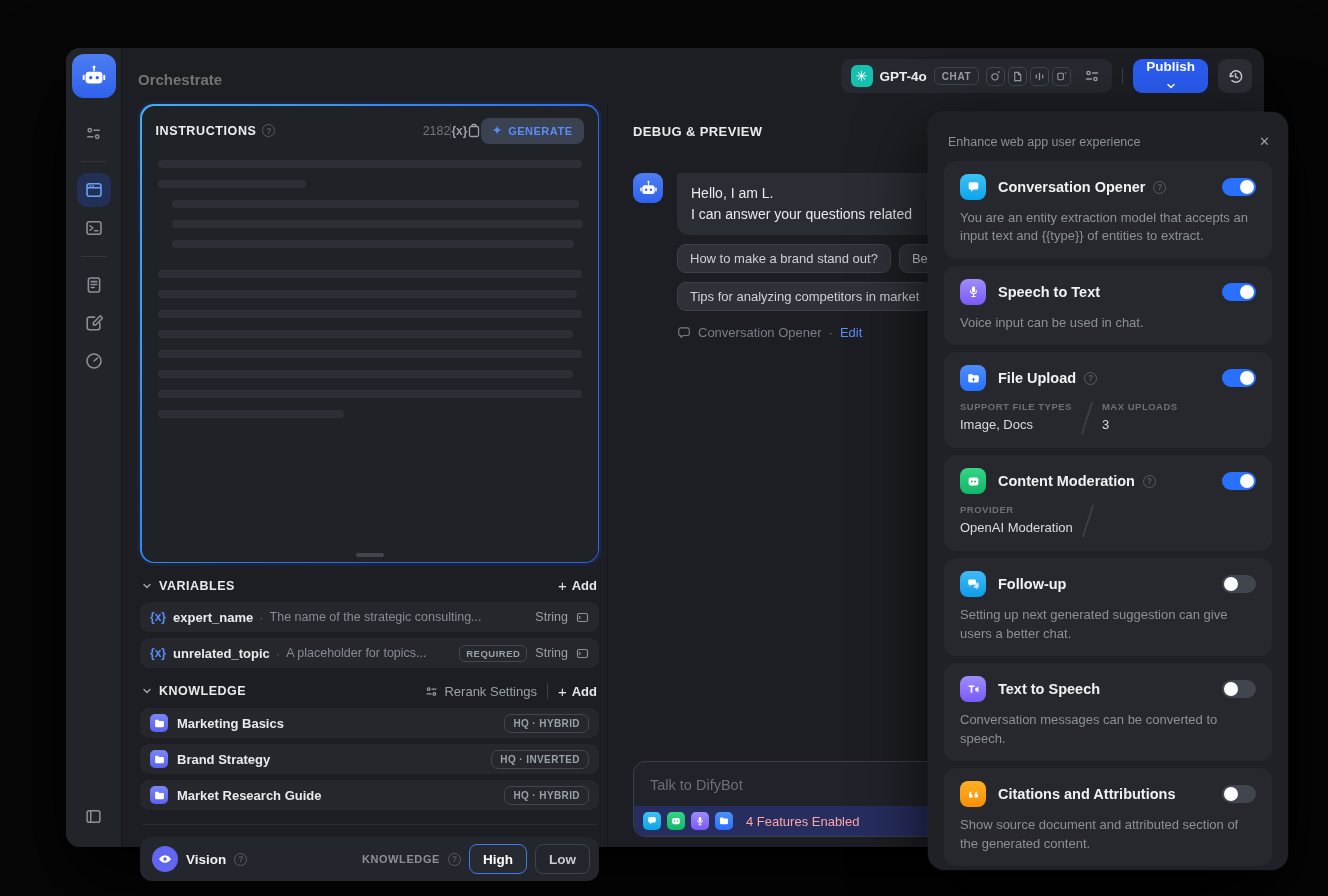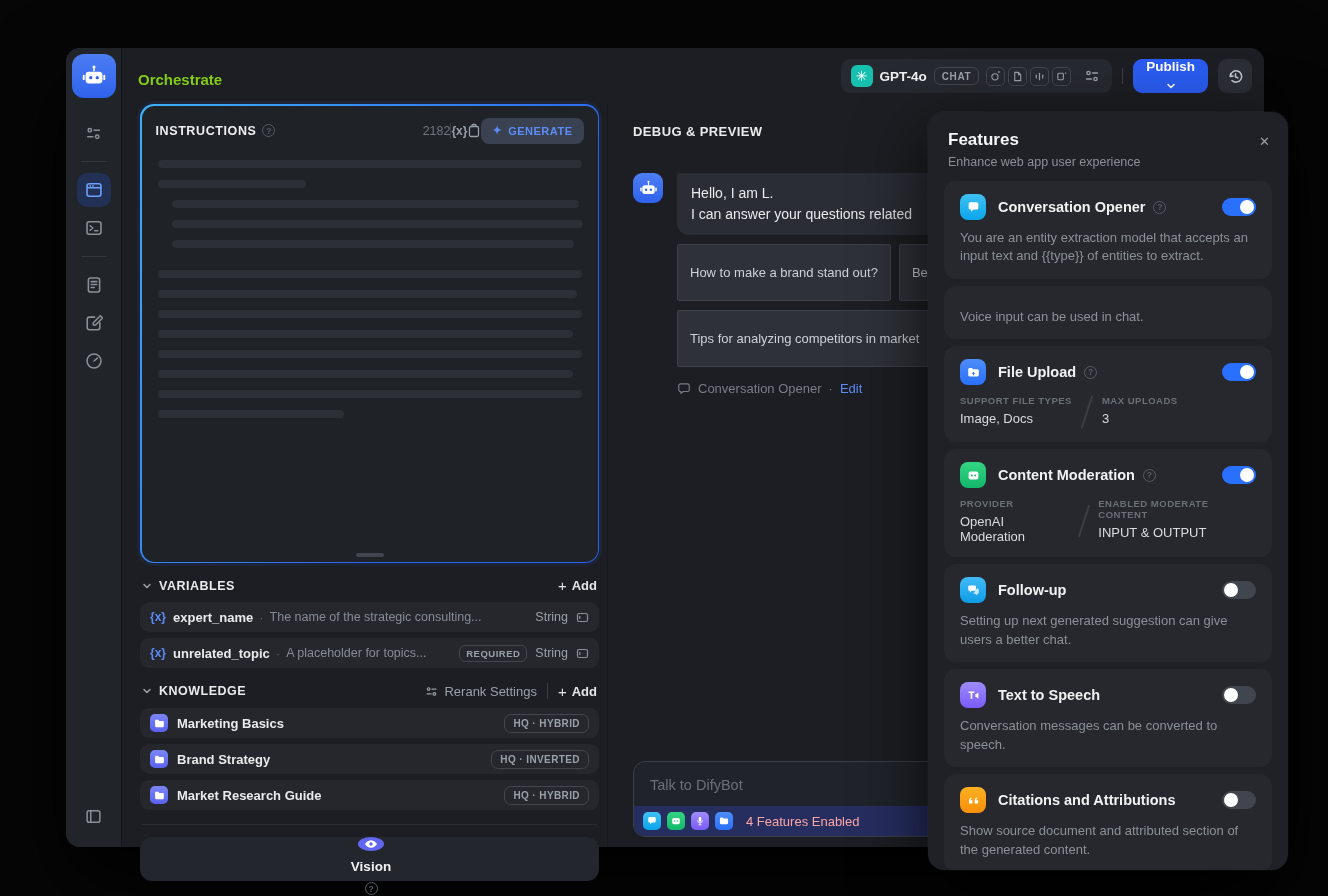--- a/index.html
+++ b/index.html
@@ -15,21 +15,21 @@
           display:flex; align-items:center; justify-content:center; margin-bottom:16px; }
   .rail-icon { width:34px; height:34px; border-radius:10px; display:flex; align-items:center; justify-content:center;
                color:#8a8f98; margin:2px 0; cursor:pointer; }
   .rail-icon.active { background:#223055; color:#6ba1f8; }
   .rail-div { width:26px; height:1px; background:#33363c; margin:9px 0; }
   .rail-bottom { margin-top:auto; }
 
   
   .main { flex:1; display:flex; flex-direction:column; min-width:0; }
   .topbar { height:56px; flex:0 0 56px; display:flex; align-items:center; padding:0 12px 0 16px; }
-  .app-title { font-size:15px; font-weight:700; color:#84cc16;margin-top:6px; }
+  .app-title { font-size:15px; font-weight:700; color:#737373;margin-top:6px; }
   .topbar-right { margin-left:auto; display:flex; align-items:center; gap:10px; }
   .model-pill { display:flex; align-items:center; gap:7px; background:#26292f; border-radius:9px; height:34px; padding:0 10px; cursor:pointer; }
   .openai-logo { width:22px; height:22px; border-radius:6px; background:#17bfae; color:#fff;
                  display:flex; align-items:center; justify-content:center; font-size:14px; }
   .model-name { font-size:13.5px; font-weight:700; color:#eef0f2; }
   .pill-badge { border:1px solid #42464e; color:#9aa0a8; border-radius:6px; font-size:10px; font-weight:700;
                 letter-spacing:.6px; padding:2.5px 7px; }
   .cap-badges { display:flex; gap:3px; }
   .cap-badge { width:19px; height:19px; border:1px solid #42464e; border-radius:5px; color:#9aa0a8;
                display:flex; align-items:center; justify-content:center; }
@@ -84,40 +84,40 @@
   .type-label { color:#9aa0a8; font-size:12.5px; }
   .field-ico { color:#8a8f98; display:flex; }
   .kb-ico { width:18px; height:18px; border-radius:5px; background:linear-gradient(180deg,#7b86f6,#5a62f0);
             display:flex; align-items:center; justify-content:center; margin-right:9px; flex:0 0 auto; }
   .kb-badge { border:1px solid #42464e; color:#9aa0a8; border-radius:7px; font-size:10px; font-weight:600;
               letter-spacing:.4px; padding:3px 8px; margin-left:auto; }
 
   .hdiv { height:1px; background:#2a2d33; margin:14px 2px 12px; }
 
   .vision-row { background:#23262c; border-radius:12px; height:44px; display:flex; align-items:center;
-                padding:0 9px 0 12px; gap:8px;flex-direction:column; }
+                padding:0 9px 0 12px; gap:8px; }
   .vision-ico { width:26px; height:26px; border-radius:50%; background:#6165ef; display:flex; align-items:center;
                 justify-content:center; color:#fff; }
   .vision-label { font-size:13.5px; font-weight:700; color:#f0f1f3; }
   .res-label { margin-left:auto; font-size:11px; font-weight:700; letter-spacing:.6px; color:#8b9097; }
   .res-btn { height:30px; border-radius:8px; padding:0 13px; font-size:13.5px; background:transparent; color:#c9cdd3;
              border:1px solid #3e434b; cursor:pointer; font-family:inherit; font-weight:600; }
   .res-btn.sel { border:1.5px solid #3e7bf2; background:#272a31; color:#fff; }
 
   
   .debug-pane { flex:1; min-width:0; padding:20px 18px 10px 25px; display:flex; flex-direction:column; position:relative; }
   .debug-title { font-size:13px; font-weight:800; letter-spacing:.4px; color:#e8eaec; }
   .msg-row { display:flex; gap:14px; margin-top:34px; }
   .avatar { width:30px; height:30px; border-radius:9px; background:linear-gradient(180deg,#4d7df2,#2f62ec);
             display:flex; align-items:center; justify-content:center; flex:0 0 auto; }
   .msg-col { min-width:0; }
   .bubble { background:#2a2d34; border-radius:3px 12px 12px 12px; padding:10px 14px; font-size:14px; color:#e8eaec;
             line-height:1.5; width:600px; }
   .chips-row { display:flex; gap:8px; margin-top:9px; }
-  .chip { background:#2e3138; border:1px solid #3d414a; border-radius:2px; padding:20px 12px; font-size:13px;
+  .chip { background:#2e3138; border:1px solid #3d414a; border-radius:9px; padding:6px 12px; font-size:13px;
           color:#cdd1d7; white-space:nowrap; cursor:pointer; flex:0 0 auto; }
   .msg-footer { display:flex; gap:7px; align-items:center; margin-top:14px; color:#787d86; font-size:13px; }
   .edit-link { color:#5b8cf8; cursor:pointer; }
 
   .chat-input-wrap { margin-top:auto; }
   .input-box { border:1px solid #3a3f48; border-radius:12px; background:#20232a; overflow:hidden; }
   .input-box input { display:block; width:100%; background:transparent; border:none; outline:none; color:#e8eaec;
                      font-size:14.5px; font-family:inherit; padding:15px 16px 13px; }
   .input-box input::placeholder { color:#6b7077; }
   .features-bar { background:#262e60; height:30px; display:flex; align-items:center; gap:6px; padding:0 9px; }
@@ -517,40 +517,49 @@
             </div>
           </div>
         </div>
       </div>
     </div>
   </div>
 </div>
 
 <div class="features-panel">
   <div class="fp-head">
-    <div class="fp-title">Features</div>
     <div class="fp-sub">Enhance web app user experience</div>
     <span class="fp-close">✕</span>
   </div>
 
   <div class="fcard">
     <div class="fcard-row">
       <span class="ficon" style="background:linear-gradient(180deg,#3ec1f3,#0ba5ec)">
           <svg width="13" height="13" viewBox="0 0 16 16" fill="#fff">
             <path d="M2 3.5A2 2 0 0 1 4 1.5h8a2 2 0 0 1 2 2v5a2 2 0 0 1-2 2H8l-3 2.8V10.5H4a2 2 0 0 1-2-2z"></path>
           </svg>
         </span>
       <span class="ftitle">Conversation Opener</span>
       <span class="help fhelp">?</span>
       <span class="toggle on"></span>
     </div>
     <div class="fdesc">You are an entity extraction model that accepts an input text and {{type}} of entities to extract.</div>
   </div>
 
   <div class="fcard">
+    <div class="fcard-row">
+      <span class="ficon" style="background:linear-gradient(180deg,#9e8cfb,#7a5af8)">
+          <svg width="13" height="13" viewBox="0 0 16 16" fill="#fff">
+            <rect x="6" y="1.5" width="4" height="7.5" rx="2"></rect>
+            <path d="M3.6 7.2a.7.7 0 0 1 1.4 0 3 3 0 0 0 6 0 .7.7 0 0 1 1.4 0 4.4 4.4 0 0 1-3.7 4.3v1.9h1.4a.7.7 0 0 1 0 1.4H6a.7.7 0 0 1 0-1.4h1.3v-1.9A4.4 4.4 0 0 1 3.6 7.2z"></path>
+          </svg>
+        </span>
+      <span class="ftitle">Speech to Text</span>
+      <span class="toggle on"></span>
+    </div>
     <div class="fdesc">Voice input can be used in chat.</div>
   </div>
 
   <div class="fcard">
     <div class="fcard-row">
       <span class="ficon" style="background:linear-gradient(180deg,#4e8df8,#2970ff)">
           <svg width="13" height="13" viewBox="0 0 16 16" fill="#fff">
             <path d="M1.5 4.2c0-1 .8-1.8 1.8-1.8h2.8L7.5 4h5.2c1 0 1.8.8 1.8 1.8v5.4c0 1-.8 1.8-1.8 1.8H3.3c-1 0-1.8-.8-1.8-1.8z"></path>
             <path d="M8 11V7.8M8 7.8 6.6 9.2M8 7.8l1.4 1.4" stroke="#2970ff" stroke-width="1.2" fill="none" stroke-linecap="round" stroke-linejoin="round"></path>
           </svg>
@@ -588,24 +597,20 @@
       <span class="toggle on"></span>
     </div>
     <div class="fmeta">
       <div>
         <div class="fmeta-label">PROVIDER</div>
         <div class="fmeta-value">OpenAI Moderation</div>
       </div>
       <div class="fslash">
           <i></i>
         </div>
-      <div>
-        <div class="fmeta-label">ENABLED MODERATE CONTENT</div>
-        <div class="fmeta-value">INPUT &amp; OUTPUT</div>
-      </div>
     </div>
   </div>
 
   <div class="fcard">
     <div class="fcard-row">
       <span class="ficon" style="background:linear-gradient(180deg,#41baf7,#0e9de8)">
           <svg width="13" height="13" viewBox="0 0 16 16" fill="#fff">
             <path d="M1.5 3.3c0-.9.7-1.6 1.6-1.6h6.3c.9 0 1.6.7 1.6 1.6v3.4c0 .9-.7 1.6-1.6 1.6H5.8L3.4 10.4V8.3h-.3c-.9 0-1.6-.7-1.6-1.6z"></path>
             <path d="M12.2 5.4h.7c.9 0 1.6.7 1.6 1.6v3.4c0 .9-.7 1.6-1.6 1.6h-.3v2.1l-2.4-2.1H7.7" opacity=".75"></path>
           </svg>

